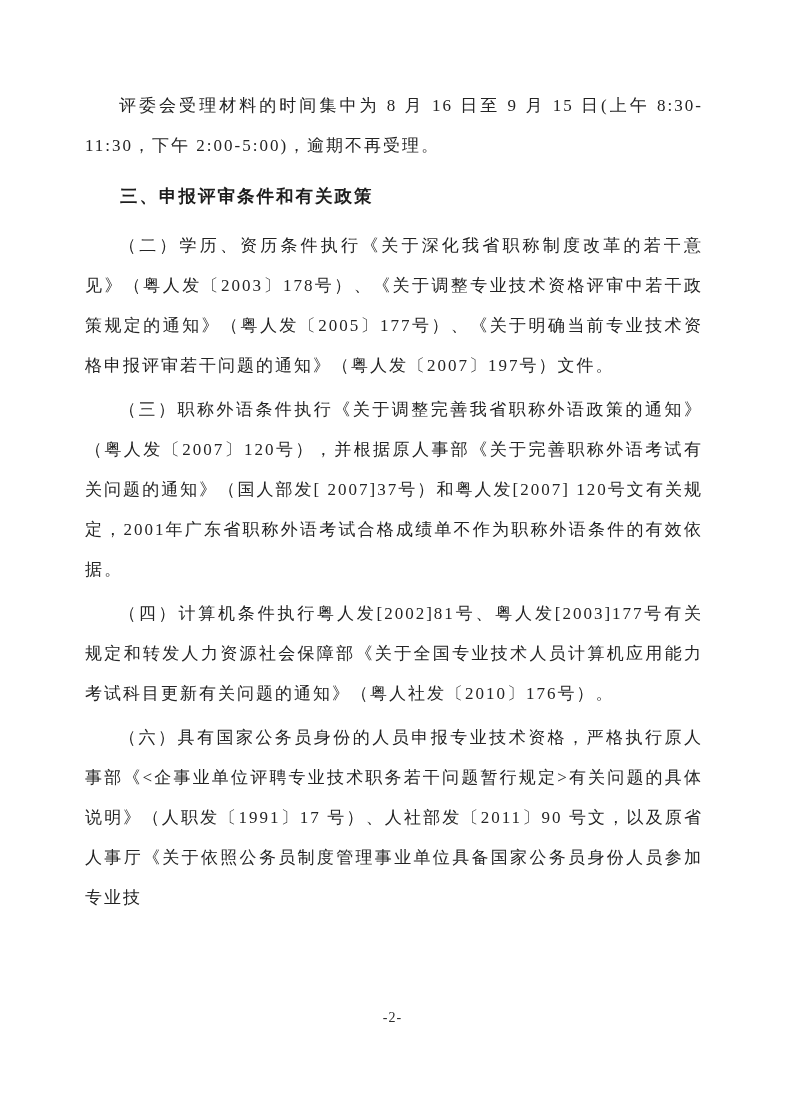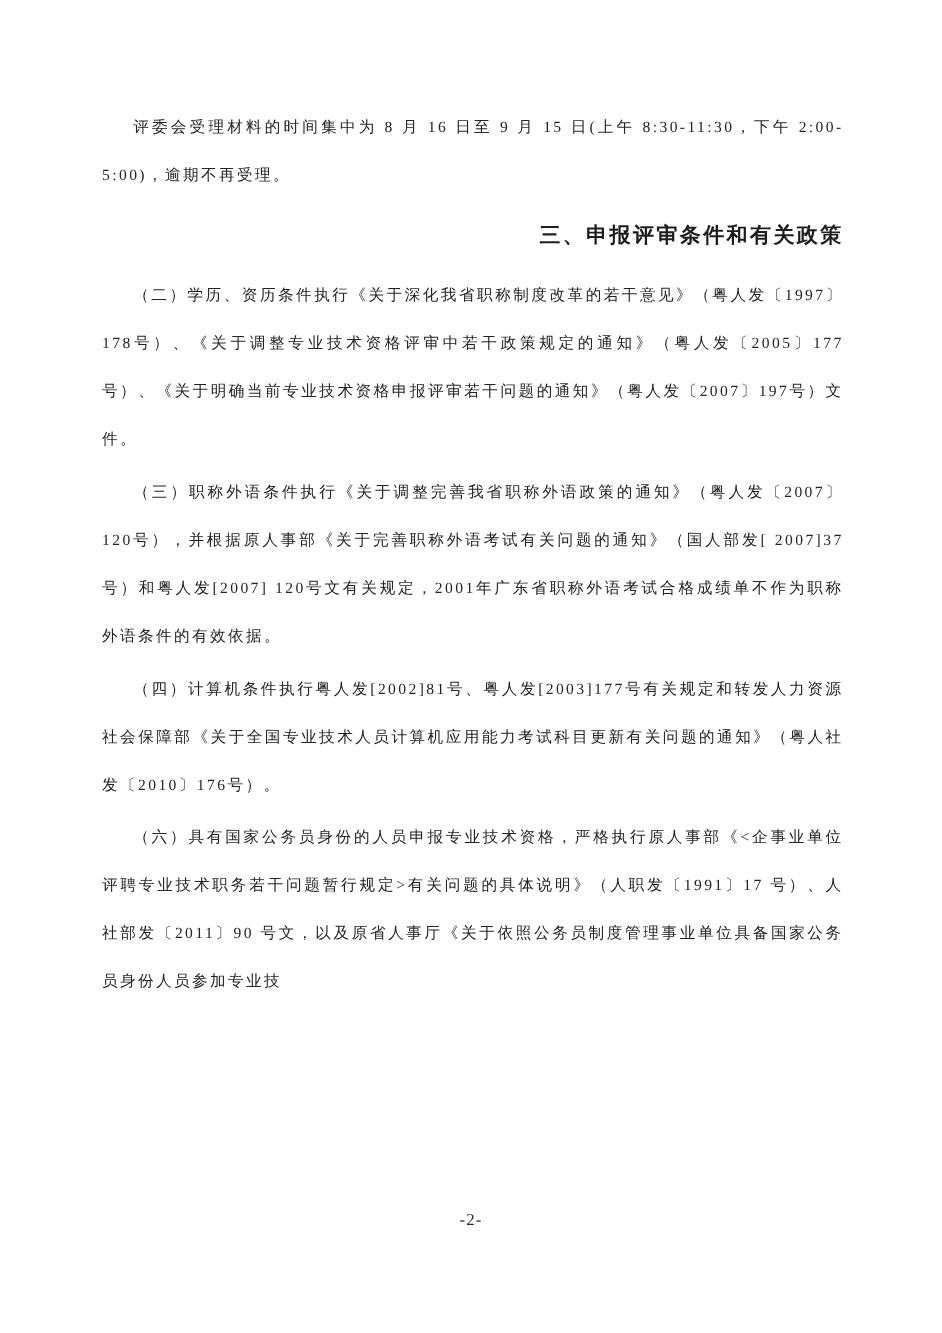--- a/index.html
+++ b/index.html
@@ -21,35 +21,34 @@
       color: #242424;
     }
     .content {
       position: absolute;
       left: 85px;
       top: 86px;
       width: 618px;
     }
     .para {
       margin: 0 0 4px 0;
-      font-size: 13px;
+      font-size: 17px;
       line-height: 40px;
       letter-spacing: 2px;
       text-align: justify;
       text-indent: 2em;
     }
     .heading {
       margin: 10px 0 10px 0;
       font-size: 17.5px;
       font-weight: bold;
       line-height: 40px;
       letter-spacing: 2px;
       text-indent: 2em;
       color: #1d1d1d;
-      text-align: right;
     }
     .footer {
       position: absolute;
       left: 0;
       right: 0;
       top: 1008px;
       text-align: center;
     }
     .page-number {
       font-size: 14px;
@@ -57,21 +56,21 @@
       color: #2a2a2a;
     }
   </style>
 </head>
 <body>
 
 <div class="page">
   <main class="content">
     <p class="para">评委会受理材料的时间集中为 8 月 16 日至 9 月 15 日(上午 8:30-11:30，下午 2:00-5:00)，逾期不再受理。</p>
     <h2 class="heading">三、申报评审条件和有关政策</h2>
-    <p class="para">（二）学历、资历条件执行《关于深化我省职称制度改革的若干意见》（粤人发〔1997〕178号）、《关于调整专业技术资格评审中若干政策规定的通知》（粤人发〔2005〕177号）、《关于明确当前专业技术资格申报评审若干问题的通知》（粤人发〔2007〕197号）文件。</p>
+    <p class="para">（二）学历、资历条件执行《关于深化我省职称制度改革的若干意见》（粤人发〔2003〕178号）、《关于调整专业技术资格评审中若干政策规定的通知》（粤人发〔2005〕177号）、《关于明确当前专业技术资格申报评审若干问题的通知》（粤人发〔2007〕197号）文件。</p>
     <p class="para">（三）职称外语条件执行《关于调整完善我省职称外语政策的通知》（粤人发〔2007〕120号），并根据原人事部《关于完善职称外语考试有关问题的通知》（国人部发[ 2007]37号）和粤人发[2007] 120号文有关规定，2001年广东省职称外语考试合格成绩单不作为职称外语条件的有效依据。</p>
     <p class="para">（四）计算机条件执行粤人发[2002]81号、粤人发[2003]177号有关规定和转发人力资源社会保障部《关于全国专业技术人员计算机应用能力考试科目更新有关问题的通知》（粤人社发〔2010〕176号）。</p>
     <p class="para">（六）具有国家公务员身份的人员申报专业技术资格，严格执行原人事部《&lt;企事业单位评聘专业技术职务若干问题暂行规定&gt;有关问题的具体说明》（人职发〔1991〕17 号）、人社部发〔2011〕90 号文，以及原省人事厅《关于依照公务员制度管理事业单位具备国家公务员身份人员参加专业技</p>
   </main>
   <footer class="footer">
     <span class="page-number">-2-</span>
   </footer>
 </div>
 
 </body></html>

